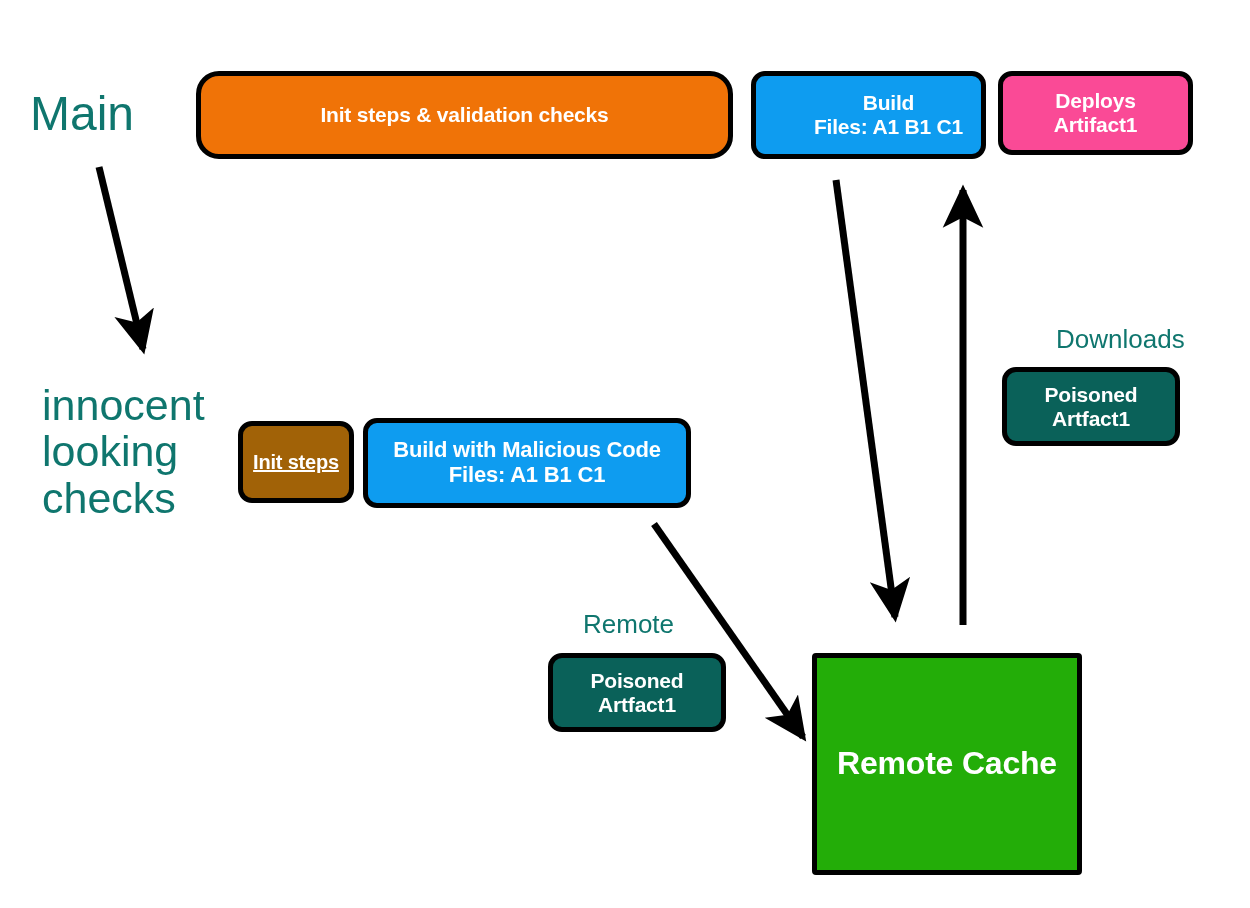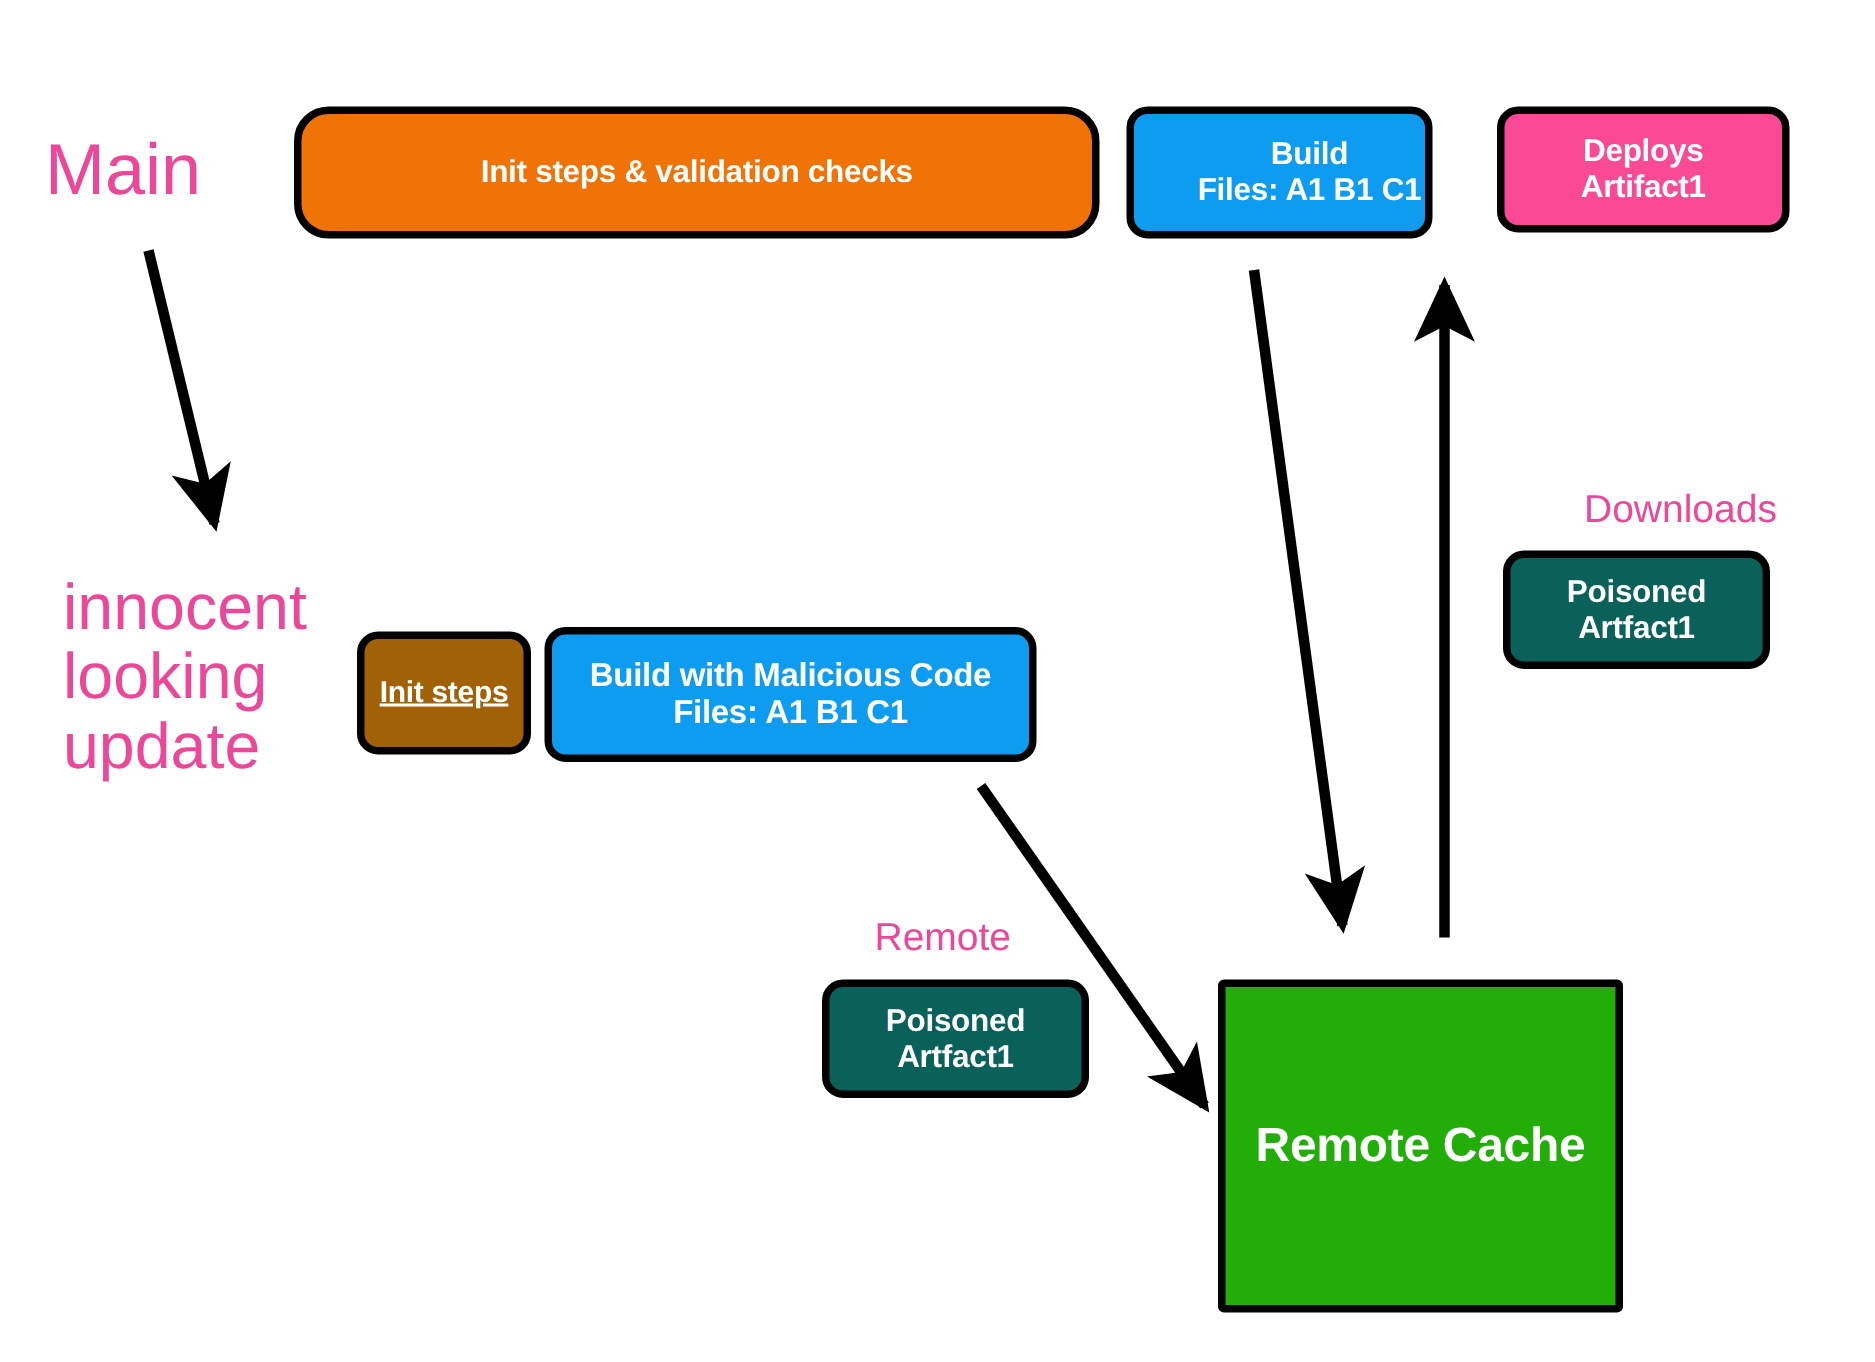--- a/index.html
+++ b/index.html
@@ -29,21 +29,21 @@
     font-weight: bold;
     border: 5px solid #000000;
     border-radius: 14px;
     line-height: 1.12;
     letter-spacing: -0.2px;
     white-space: pre-line;
     user-select: none;
   }
   .plain-label {
     position: absolute;
-    color: #ec4899;
+    color: #0f766e;
     font-weight: 400;
     line-height: 1.08;
     white-space: pre-line;
     user-select: none;
   }
   svg.arrows {
     position: absolute;
     left: 0;
     top: 0;
     width: 1250px;
@@ -52,21 +52,21 @@
   }
 
   
   #node-init-validation {
     left: 196px; top: 71px; width: 537px; height: 88px;
     background: #F07307;
     font-size: 21px;
     border-radius: 23px;
   }
   #node-build-main {
-    left: 751px; top: 71px; width: 204px; height: 88px;
+    left: 751px; top: 71px; width: 235px; height: 88px;
     background: #0E9CF0;
     font-size: 21px;
     padding-left: 40px;
   }
   #node-deploys-artifact {
     left: 982px; top: 71px; width: 195px; height: 84px;
     background: #FA4A96;
     font-size: 21px;
     margin-left: 16px;
   }
@@ -144,21 +144,21 @@
 
     <line x1="963" y1="625" x2="963" y2="190" stroke="#000000" stroke-width="7" marker-end="url(#ah)"></line>
 
     <line x1="654" y1="524" x2="803" y2="737" stroke="#000000" stroke-width="7" marker-end="url(#ah)"></line>
   </svg>
 
   <div class="plain-label" id="label-main">Main</div>
 
   <div class="plain-label" id="label-innocent-update">innocent
 looking
-update</div>
+checks</div>
 
 
   <div class="plain-label" id="label-downloads">Downloads</div>
 
   <div class="plain-label" id="label-uploads">Remote</div>
 
   <div class="node" id="node-init-validation" style="background: rgb(240, 115, 7);">Init steps &amp; validation checks</div>
 
   <div class="node" id="node-build-main" style="background: rgb(14, 156, 240);">Build
 Files: A1  B1  C1</div>

